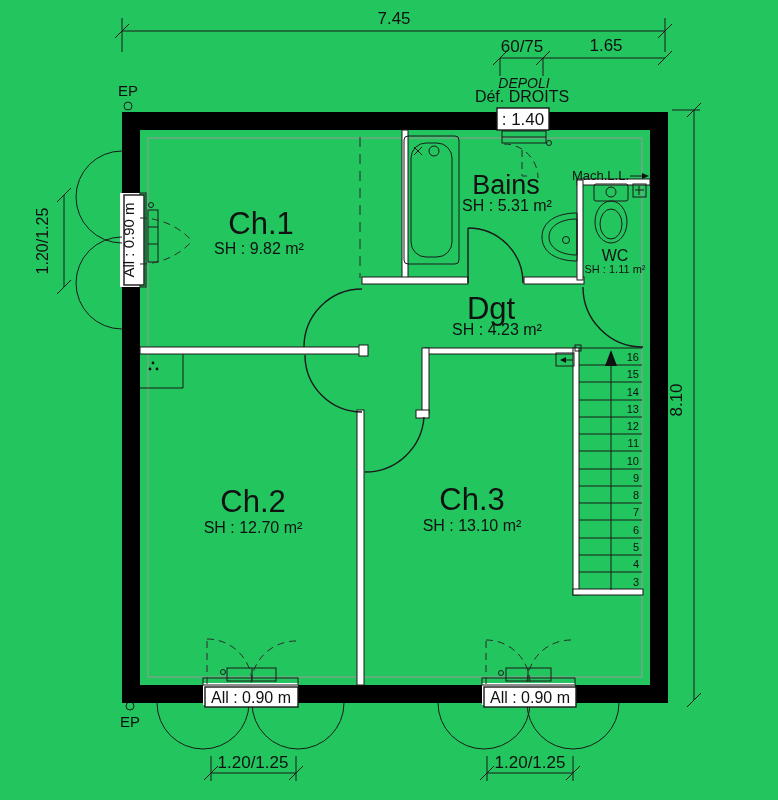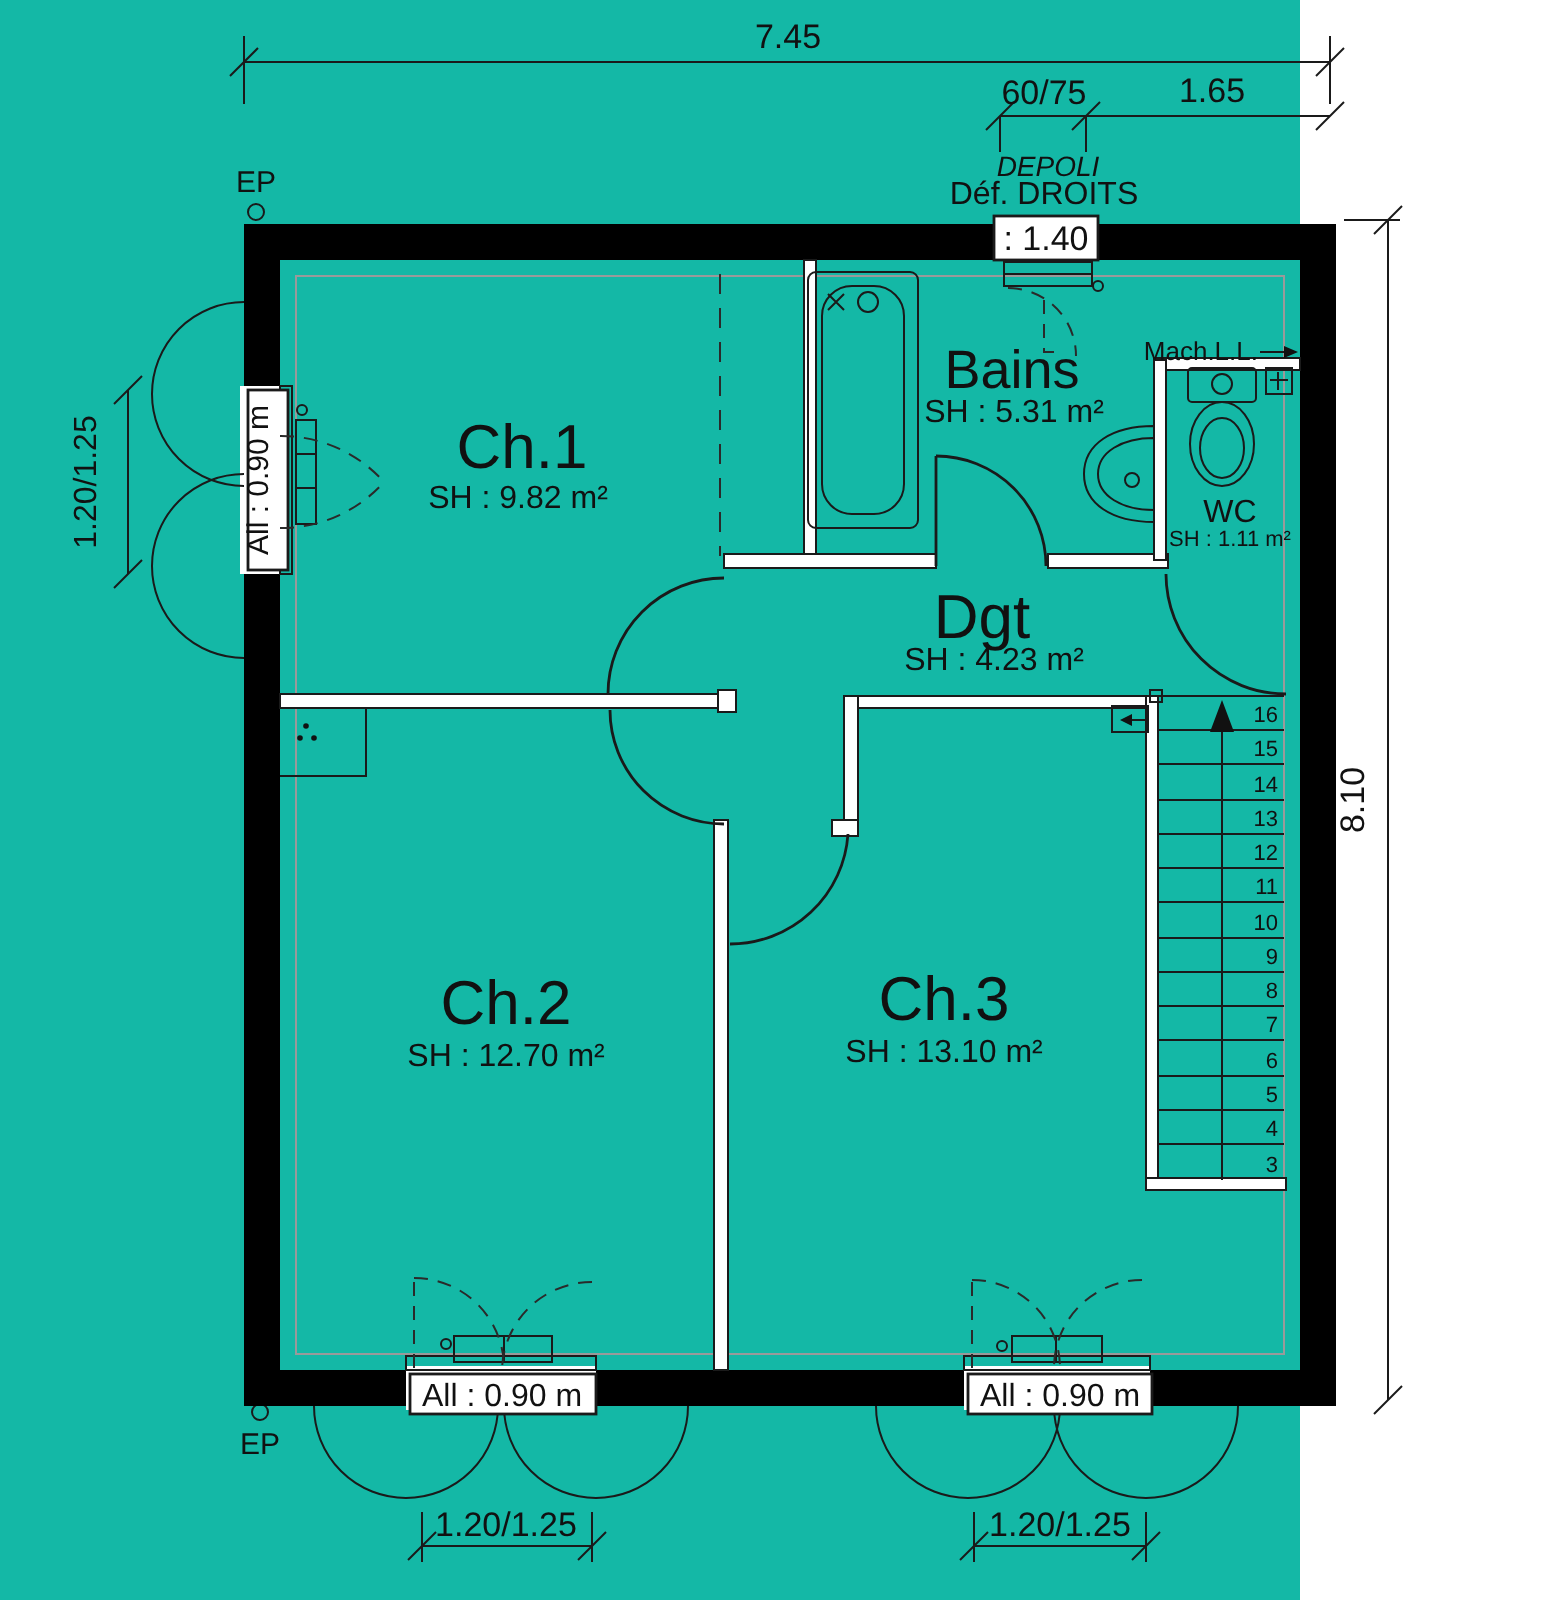--- a/index.html
+++ b/index.html
@@ -1,16 +1,16 @@
 <!DOCTYPE html>
 <html><head>
 <meta charset="utf-8">
 <style>
   html,body{margin:0;padding:0;background:#fff;}
-  .stage{width:650px;height:800px;position:relative;background:#14b8a6;}
+  .stage{width:778px;height:800px;position:relative;background:#22c55e;}
   svg text{font-family:"Liberation Sans", sans-serif; fill:#111;}
   .thin{stroke:#1a1a1a;stroke-width:1;fill:none;}
   .thin2{stroke:#1a1a1a;stroke-width:1.4;fill:none;}
   .gray{stroke:#9a9a9a;stroke-width:1;fill:none;}
   .dash{stroke:#2a2a2a;stroke-width:1;fill:none;stroke-dasharray:7,5;}
   .ldash{stroke:#2a2a2a;stroke-width:1;fill:none;stroke-dasharray:10,7;}
   .wallint{fill:#fff;stroke:#1a1a1a;stroke-width:1;}
   .wbox{fill:#fff;stroke:#1a1a1a;stroke-width:1.4;}
   .dimt{font-size:17px;}
   .roomt{font-size:31px;}

